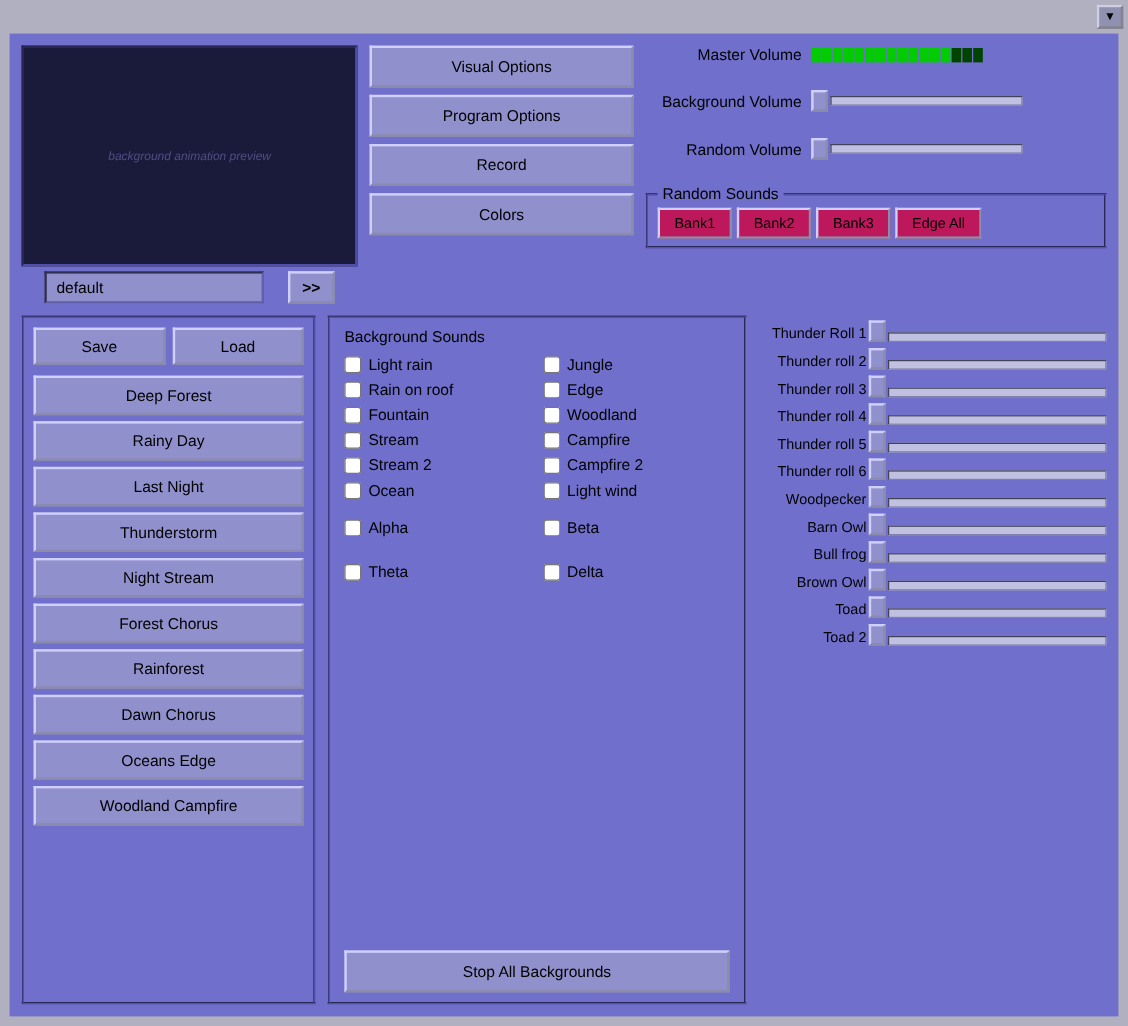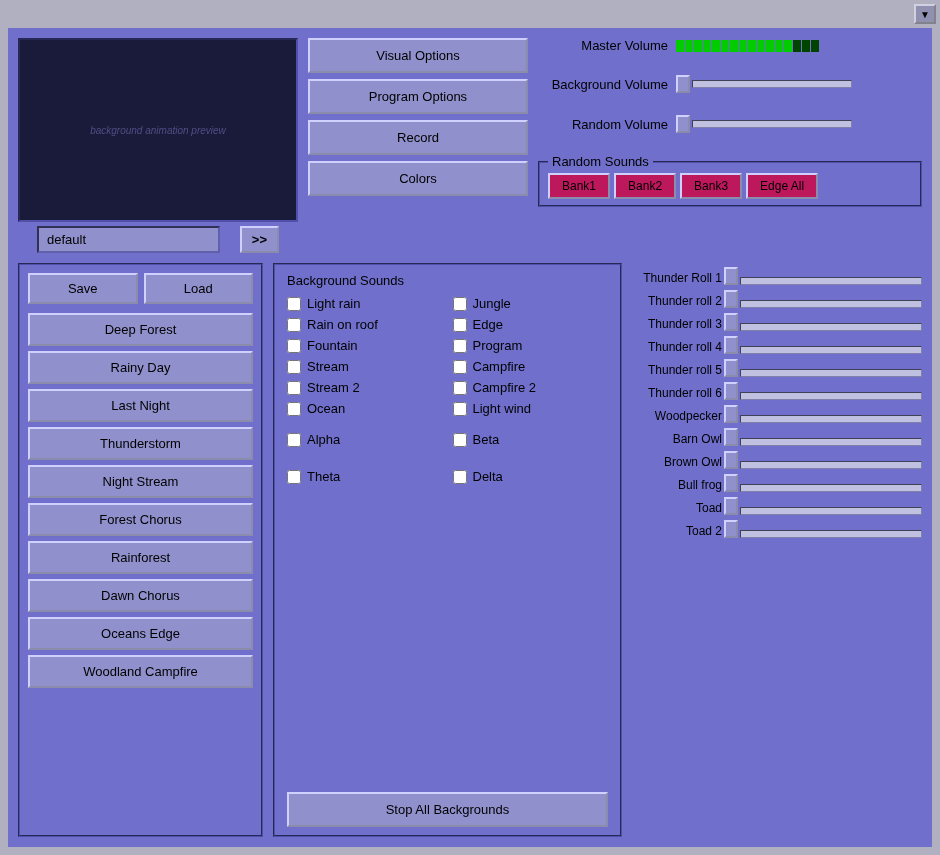--- a/index.html
+++ b/index.html
@@ -455,21 +455,21 @@
         <div class="checkbox-row">
           <input type="checkbox" style="">
           <span class="checkbox-label">Edge</span>
         </div>
         <div class="checkbox-row">
           <input type="checkbox" style="">
           <span class="checkbox-label">Fountain</span>
         </div>
         <div class="checkbox-row">
           <input type="checkbox" style="">
-          <span class="checkbox-label">Program</span>
+          <span class="checkbox-label">Woodland</span>
         </div>
         <div class="checkbox-row">
           <input type="checkbox" style="">
           <span class="checkbox-label">Stream</span>
         </div>
         <div class="checkbox-row">
           <input type="checkbox" style="">
           <span class="checkbox-label">Campfire</span>
         </div>
         <div class="checkbox-row">
@@ -547,26 +547,26 @@
         <span class="sound-label">Woodpecker</span>
         <div class="mini-slider-thumb"></div>
         <div class="mini-slider-track" style="flex:1;"></div>
       </div>
       <div class="sound-slider-row">
         <span class="sound-label">Barn Owl</span>
         <div class="mini-slider-thumb"></div>
         <div class="mini-slider-track" style="flex:1;"></div>
       </div>
       <div class="sound-slider-row">
+        <span class="sound-label">Bull frog</span>
+        <div class="mini-slider-thumb"></div>
+        <div class="mini-slider-track" style="flex:1;"></div>
+      </div>
+      <div class="sound-slider-row">
         <span class="sound-label">Brown Owl</span>
-        <div class="mini-slider-thumb"></div>
-        <div class="mini-slider-track" style="flex:1;"></div>
-      </div>
-      <div class="sound-slider-row">
-        <span class="sound-label">Bull frog</span>
         <div class="mini-slider-thumb"></div>
         <div class="mini-slider-track" style="flex:1;"></div>
       </div>
       <div class="sound-slider-row">
         <span class="sound-label">Toad</span>
         <div class="mini-slider-thumb"></div>
         <div class="mini-slider-track" style="flex:1;"></div>
       </div>
       <div class="sound-slider-row">
         <span class="sound-label">Toad 2</span>

